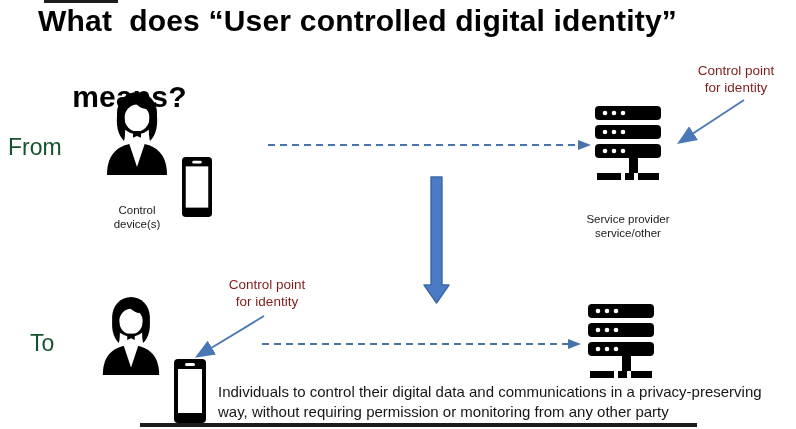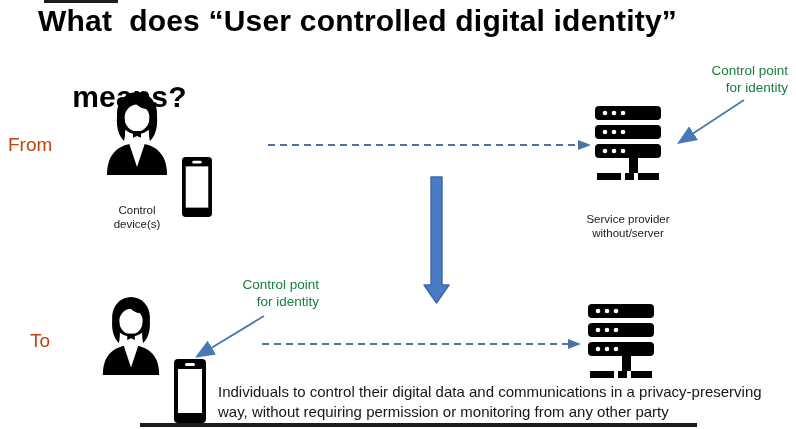--- a/index.html
+++ b/index.html
@@ -6,26 +6,26 @@
   .slide{
     position:relative;width:796px;height:429px;background:#ffffff;overflow:hidden;
     font-family:"Liberation Sans", sans-serif;color:#111;padding-left:30px;
   }
   .abs{position:absolute;}
   .title{
     left:38px;top:2px;width:720px;
     font-size:30px;line-height:38px;font-weight:700;color:#000;
     white-space:pre-wrap;letter-spacing:0.2px;
   }
-  .big-label{font-size:19px;color:#c2410c;font-weight:400;}
+  .big-label{font-size:23px;color:#14532d;font-weight:400;}
   .small-label{
     font-size:11.5px;line-height:14px;text-align:center;color:#1a1a1a;
   }
   .callout{
-    font-size:13.5px;line-height:17px;text-align:right;color:#15803d;
+    font-size:13.5px;line-height:17px;text-align:center;color:#7f1d1d;
   }
   .bottom-text{
     left:218px;top:382px;width:578px;
     font-size:15px;line-height:20px;color:#161616;
   }
   .bar{background:#1c1c1c;}
   svg{display:block;}
 </style>
 </head>
 <body>
@@ -106,21 +106,21 @@
         <circle cx="28" cy="45" r="2.3" fill="#fff"></circle>
       <rect x="34" y="52" width="9" height="15" fill="#000"></rect>
       <rect x="2" y="67" width="24" height="7" fill="#000"></rect>
       <rect x="30" y="67" width="9" height="7" fill="#000"></rect>
       <rect x="43" y="67" width="21" height="7" fill="#000"></rect>
     </svg>
   </div>
 
   <div class="abs small-label" style="left:575px;top:212px;width:106px;">
     <span>Service provider</span><br>
-    <span>without/server</span>
+    <span>service/other</span>
   </div>
 
   <div class="abs" style="left:423px;top:176px;width:27px;height:128px;">
     <svg width="27" height="128" viewBox="0 0 27 128">
       <path d="M8 1 L19 1 L19 109 L26 109 L13.5 127 L1 109 L8 109 Z" fill="#4a7bc4" stroke="#3c67a8" stroke-width="1.4" stroke-linejoin="round"></path>
     </svg>
   </div>
 
   <div class="abs big-label" style="left:14px;top:330px;margin-left:16px;">To</div>
 

